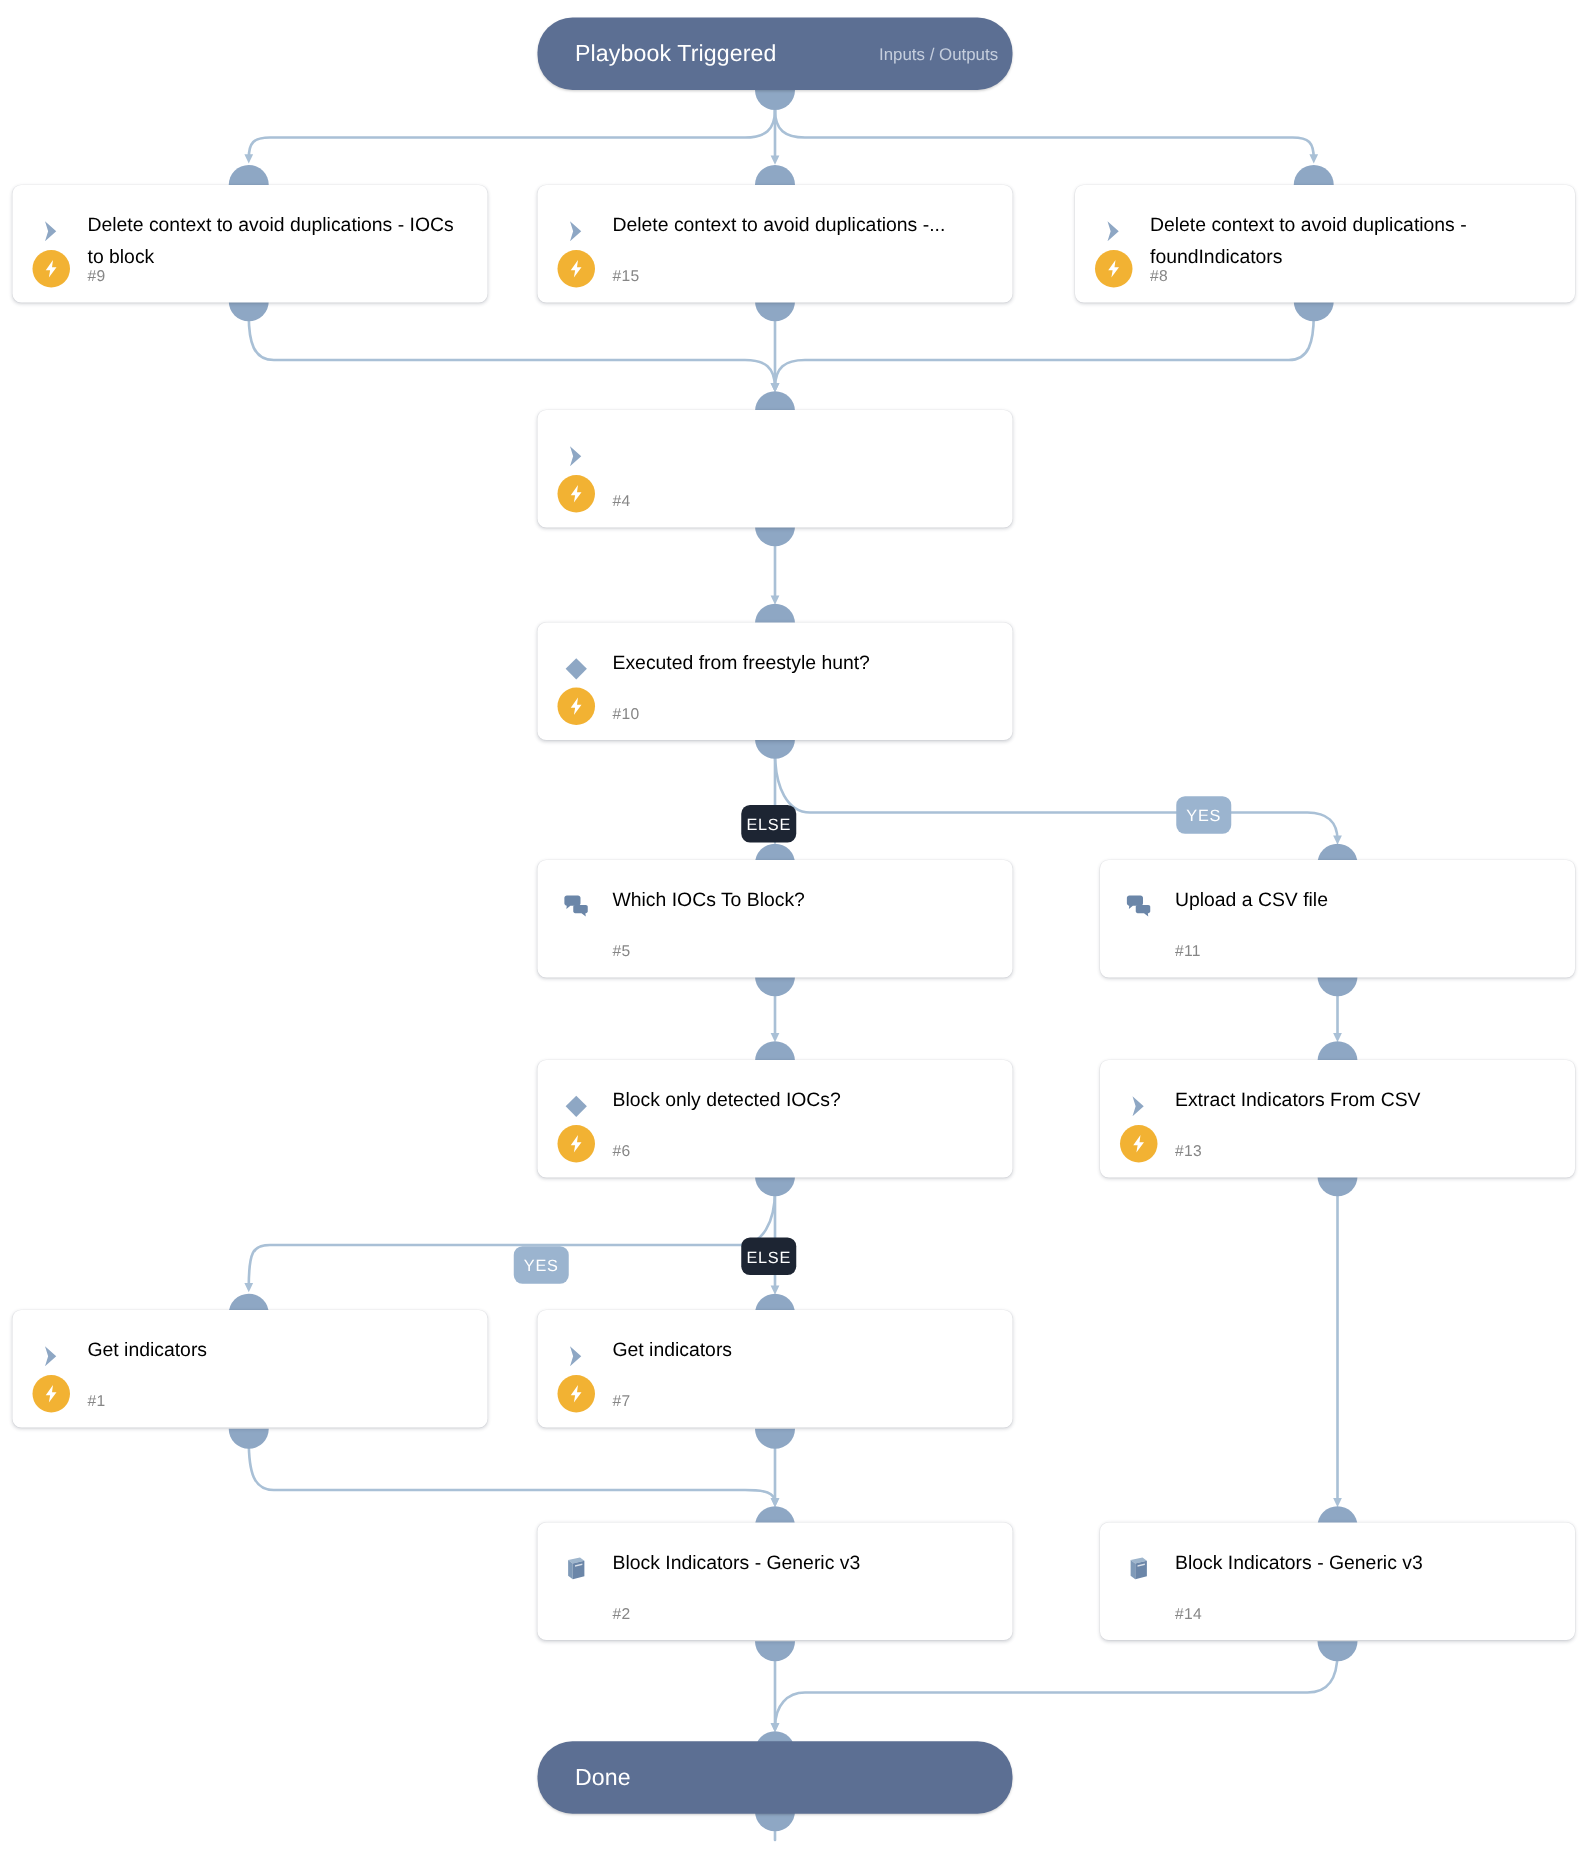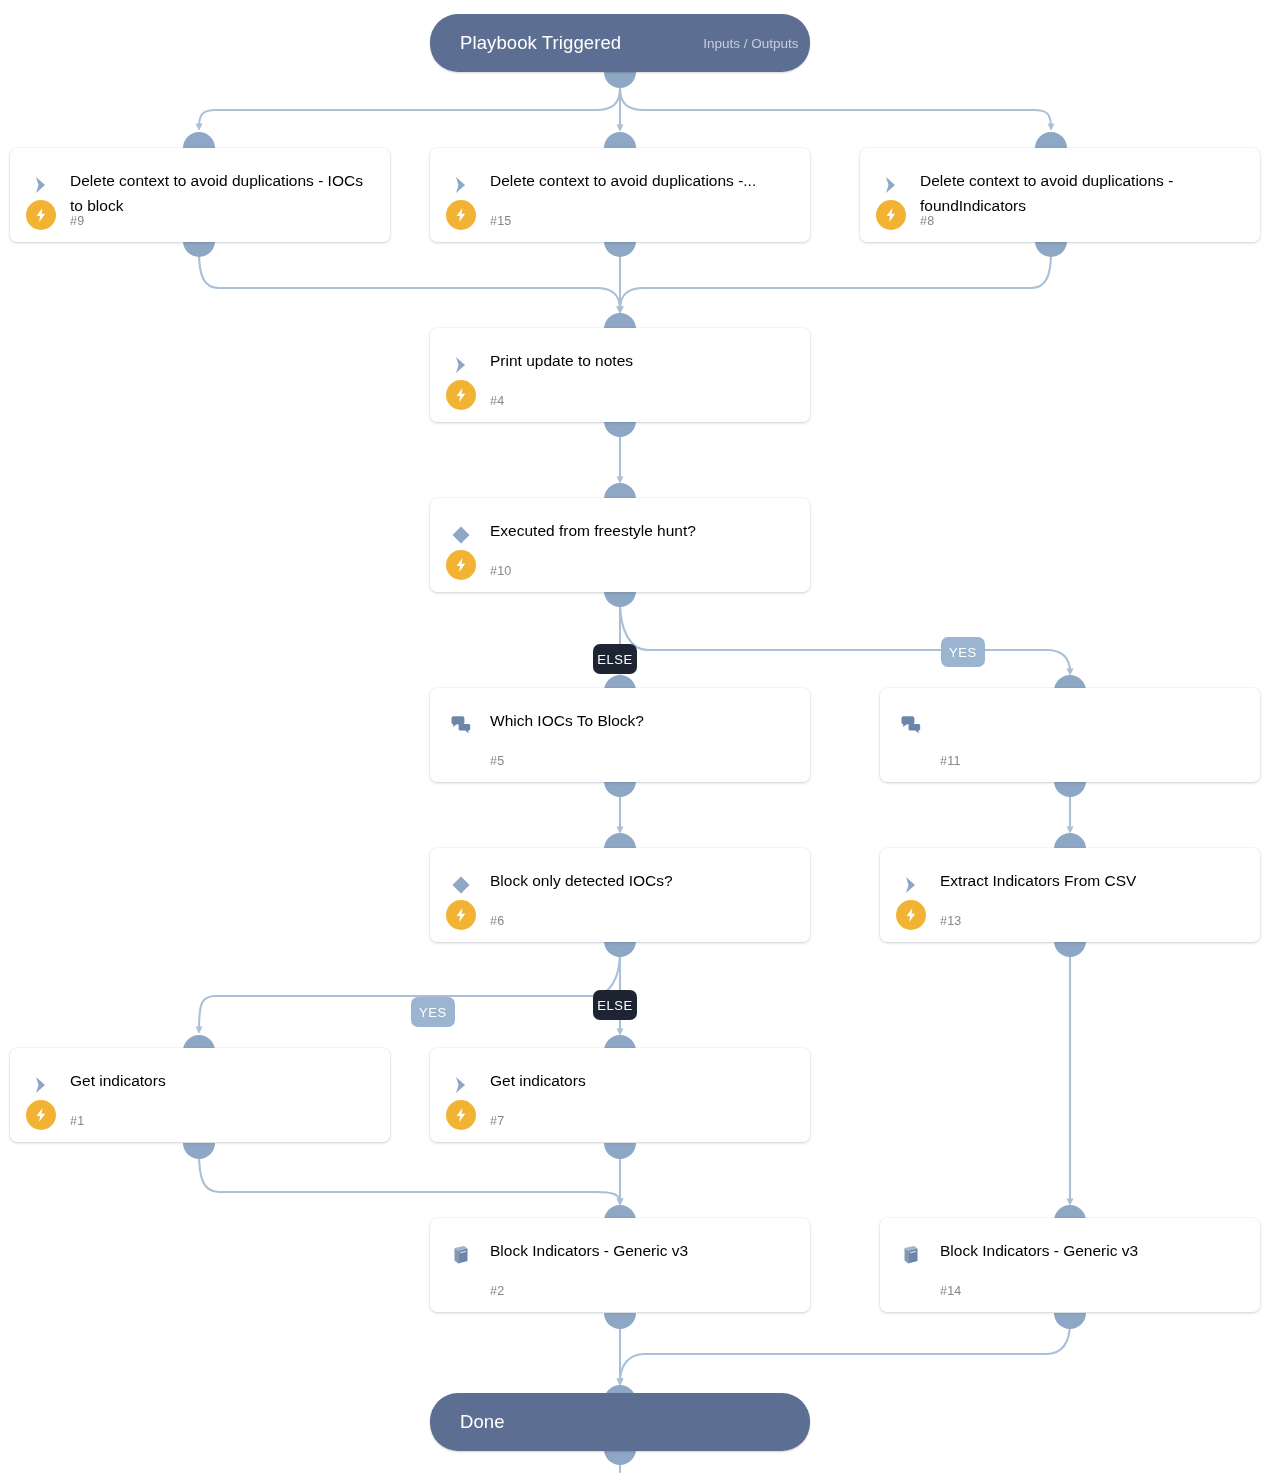--- a/index.html
+++ b/index.html
@@ -267,21 +267,20 @@
     </span>
     <span class="card-id">#8</span>
   </div>
 
   <div class="card" style="left:430px; top:328px; width:380px; height:94px;">
     <span class="card-icon">
       <svg width="22" height="22" viewBox="0 0 22 22">
           <path d="M6 3 L15 11 L6 19 L8.5 11 Z" fill="#8ea7c4"></path>
         </svg>
     </span>
-    <div class="card-title">Print update to notes</div>
     <span class="bolt">
       <svg width="16" height="16" viewBox="0 0 16 16">
           <path d="M9.4 1 L3.6 9.1 L7.1 9.1 L6.1 15 L12.2 6.7 L8.6 6.7 Z" fill="#ffffff"></path>
         </svg>
     </span>
     <span class="card-id">#4</span>
   </div>
 
   <div class="card" style="left:430px; top:498px; width:380px; height:94px;">
     <span class="card-icon">
@@ -316,20 +315,21 @@
     <span class="card-id">#5</span>
   </div>
 
   <div class="card" style="left:880px; top:688px; width:380px; height:94px;">
     <span class="card-icon">
       <svg width="22" height="22" viewBox="0 0 22 22">
         <path d="M1.5 4.2 C1.5 3.1 2.4 2.3 3.5 2.3 L12.4 2.3 C13.5 2.3 14.4 3.1 14.4 4.2 L14.4 8.6 C14.4 9.7 13.5 10.5 12.4 10.5 L6.3 10.5 L3.1 13.1 L3.4 10.5 C2.3 10.4 1.5 9.6 1.5 8.6 Z" fill="#6b86a8"></path>
         <path d="M8.6 11.4 C8.6 10.6 9.3 10.0 10.1 10.0 L18.6 10.0 C19.5 10.0 20.2 10.6 20.2 11.4 L20.2 15.0 C20.2 15.8 19.5 16.5 18.6 16.5 L18.3 16.5 L18.6 19.2 L15.2 16.5 L10.1 16.5 C9.3 16.5 8.6 15.8 8.6 15.0 Z" fill="#6b86a8"></path>
       </svg>
     </span>
+    <div class="card-title">Upload a CSV file</div>
     <span class="card-id">#11</span>
   </div>
 
   <div class="card" style="left:430px; top:848px; width:380px; height:94px;">
     <span class="card-icon">
       <svg width="22" height="22" viewBox="0 0 22 22">
           <path d="M11 2.5 L19.5 11 L11 19.5 L2.5 11 Z" fill="#8ea7c4"></path>
         </svg>
     </span>
     <div class="card-title">Block only detected IOCs?</div>

